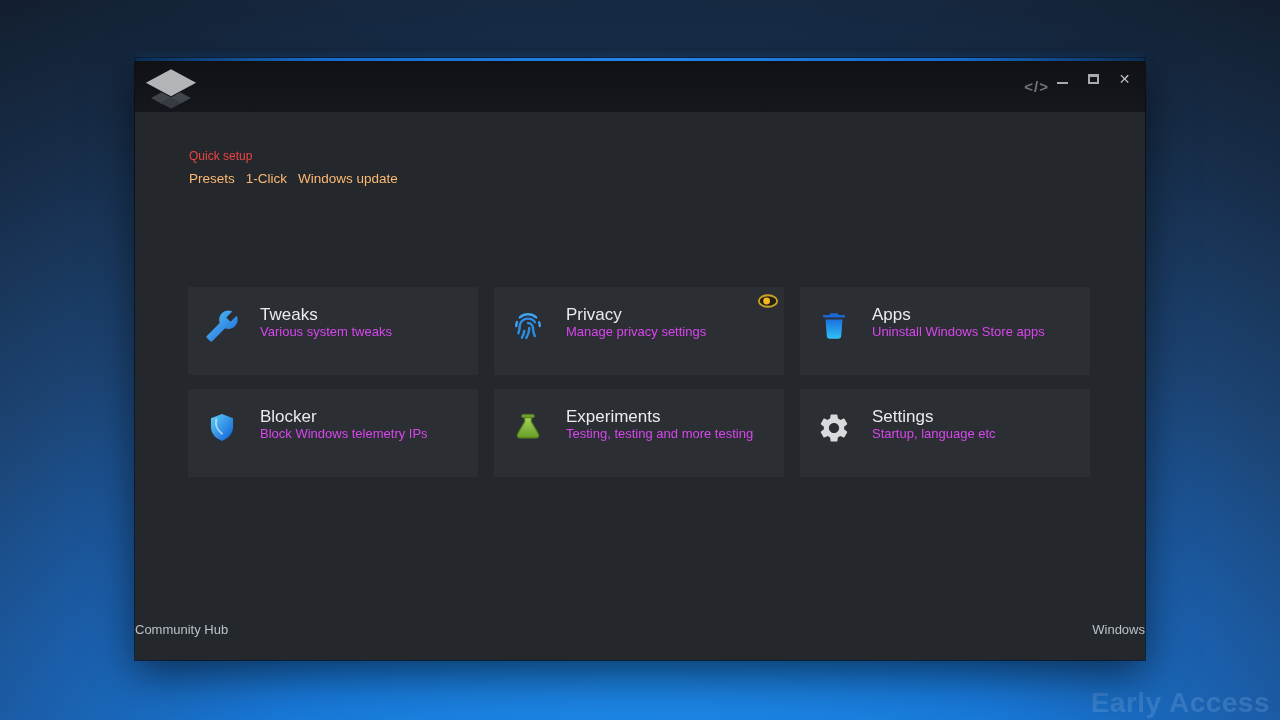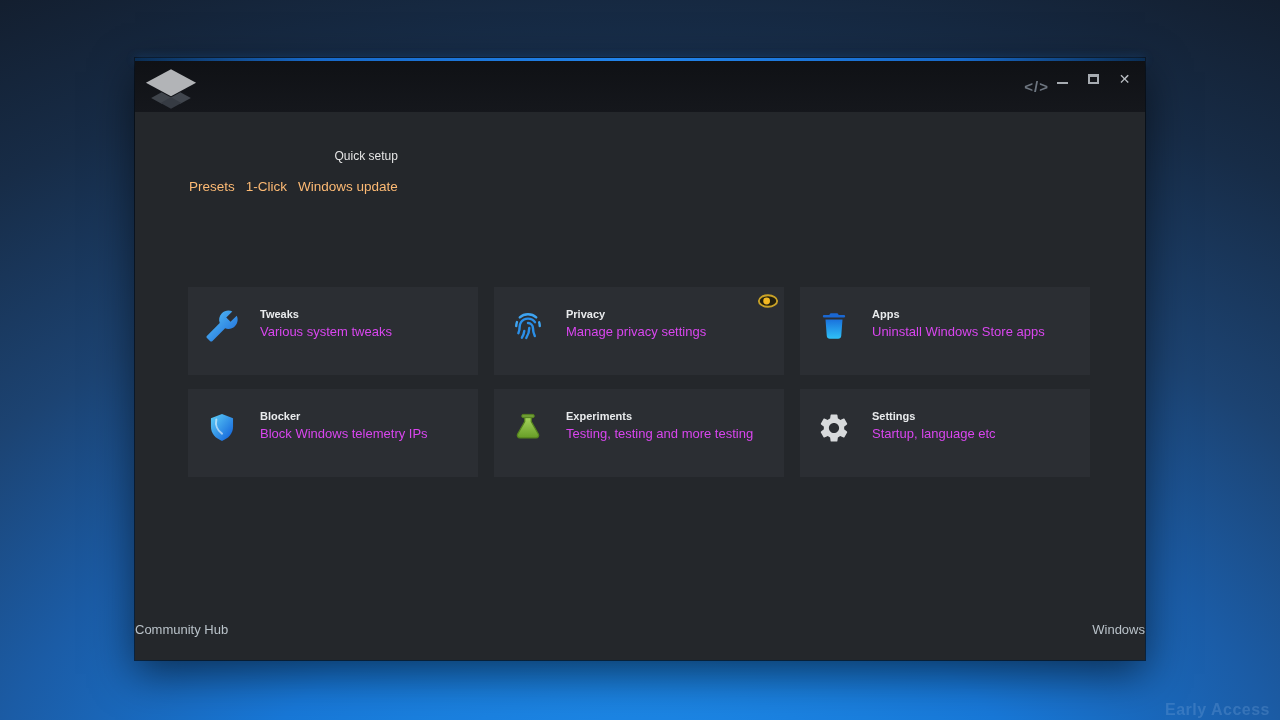--- a/index.html
+++ b/index.html
@@ -7,21 +7,21 @@
 
   .desktop {
     position:absolute; inset:0;
     background:
       radial-gradient(120% 160% at 50% 125%,
         #2196f3 0%, #1878d8 28%, #1b5ca6 44%,
         #1c4372 58%, #172c47 75%, #121b29 92%, #0f141d 100%);
   }
   .watermark {
     position:absolute; right:10px; bottom:1px;
-    font-size:16px; font-weight:bold;
+    font-size:28px; font-weight:bold;
     color:rgba(120,165,220,0.30); letter-spacing:.5px;
   }
 
   .window {
     position:absolute; left:135px; top:58px; width:1010px; height:602px;
     background:#24272b;
     box-shadow:0 14px 40px rgba(0,0,0,.55), 0 0 0 1px rgba(5,8,12,.6);
   }
   .accent-line {
     position:absolute; top:0; left:0; right:0; height:3px;
@@ -41,36 +41,36 @@
   .close-glyph{ color:#b9bdc2; font-size:14px; line-height:1; }
 
   .code-icon {
     position:absolute; right:96px; top:17px;
     font-size:15px; font-weight:bold; color:#6e7680; letter-spacing:1px; cursor:pointer;
   }
 
   .win-body { position:absolute; top:54px; left:0; right:0; bottom:0; background:#24272b; }
 
   .quick { position:absolute; left:54px; top:37px; }
-  .quick-label { font-size:12px; color:#e5e5e5; margin-bottom:16px;text-align:right; }
+  .quick-label { font-size:12px; color:#ef4444; margin-bottom:8px; }
   .quick-links { display:flex; gap:11px; font-size:13.5px; color:#fdba74; }
   .quick-links span { cursor:pointer; }
 
   .grid {
     position:absolute; left:53px; top:175px;
     display:grid; grid-template-columns:repeat(3,290px); grid-auto-rows:88px;
     gap:14px 16px;
   }
   .tile {
     position:relative; background:#2b2e33; cursor:pointer;
     display:flex; align-items:flex-start; padding:19px 14px 0 17px;
   }
   .tile-icon { width:34px; height:36px; flex:0 0 34px; margin-top:2px; }
   .tile-text { margin-left:21px; }
-  .tile-title { font-size:11px; font-weight:700; color:#e9ebed; line-height:17px; }
+  .tile-title { font-size:17px; font-weight:400; color:#e9ebed; line-height:17px; }
   .tile-sub   { font-size:13px; color:#d946ef; line-height:17px; }
   .eye-badge  { position:absolute; top:6px; right:5px; width:22px; height:16px; }
 
   .footer {
     position:absolute; left:0; right:0; top:510px;
     display:flex; justify-content:space-between; gap:13px;
     font-size:13px; color:#b9c2c9;
   }
   .footer span { cursor:pointer; }
 </style>

